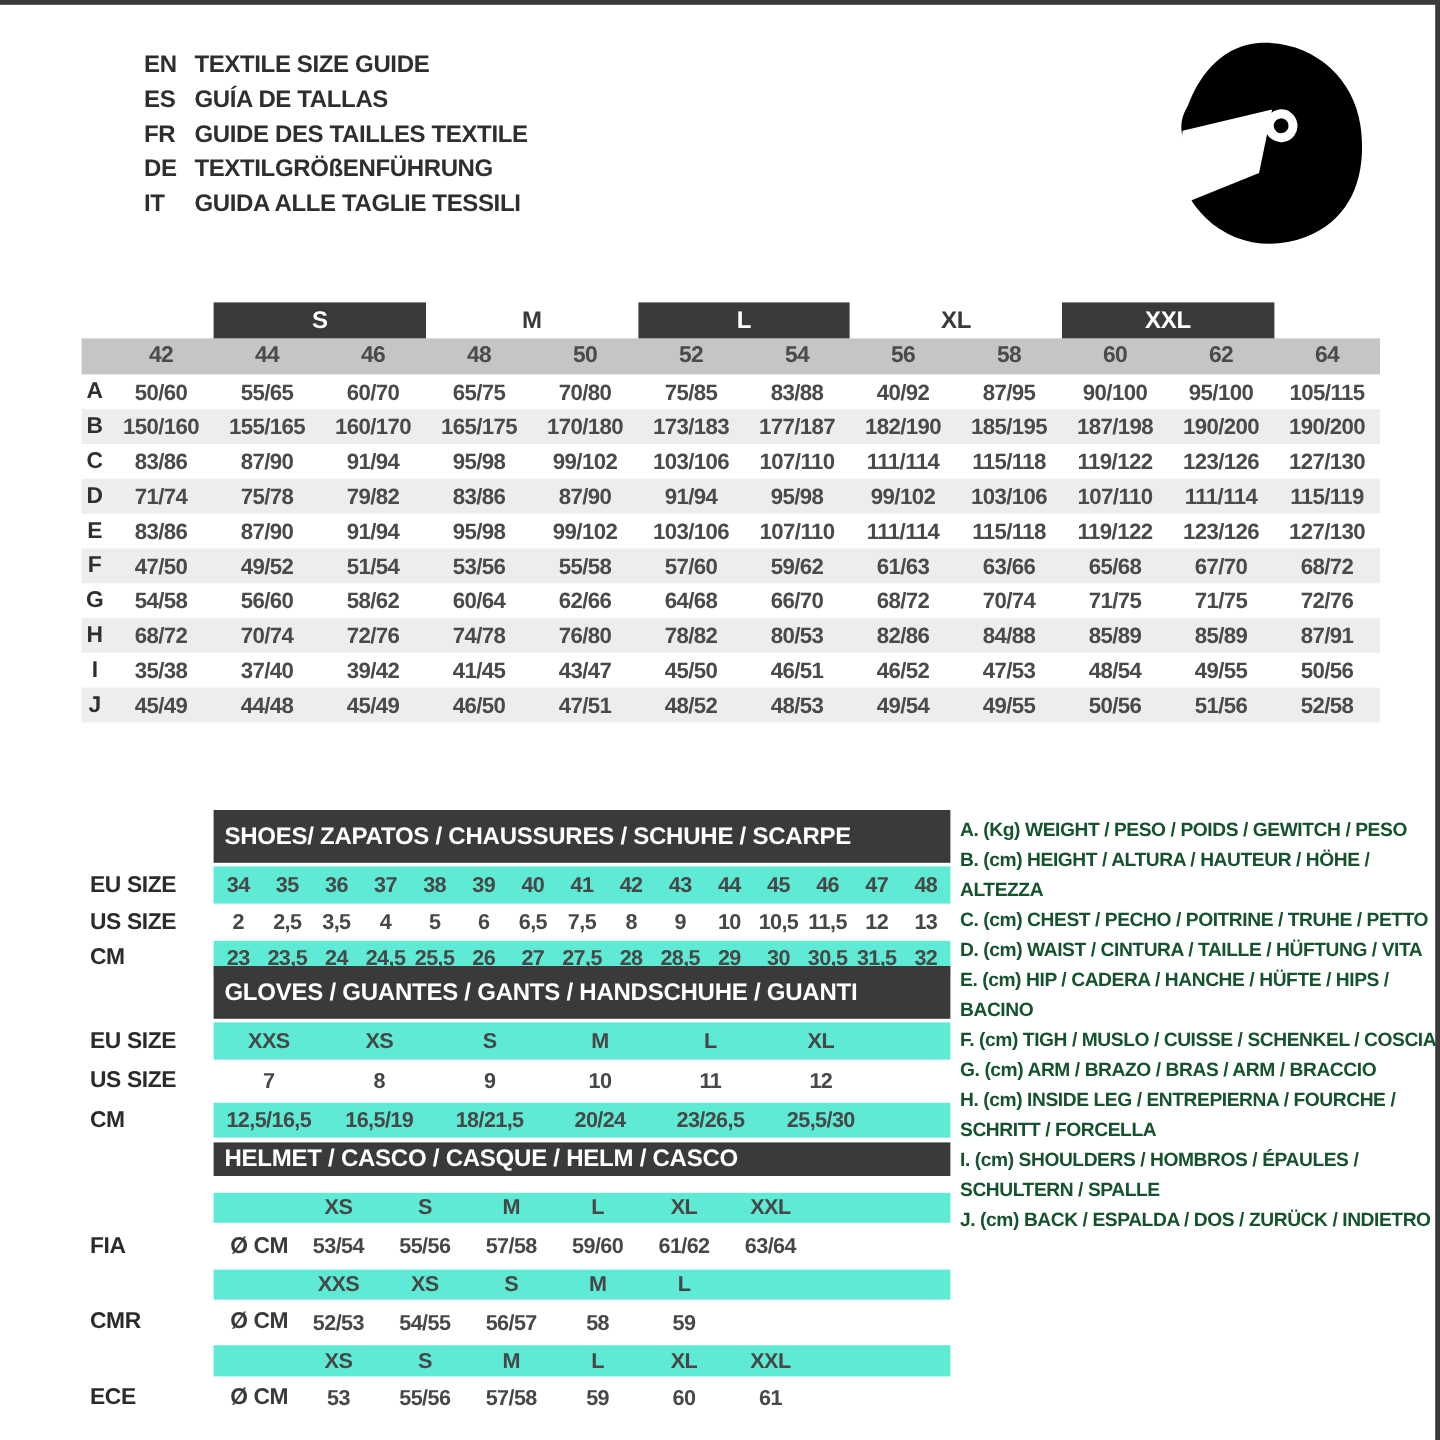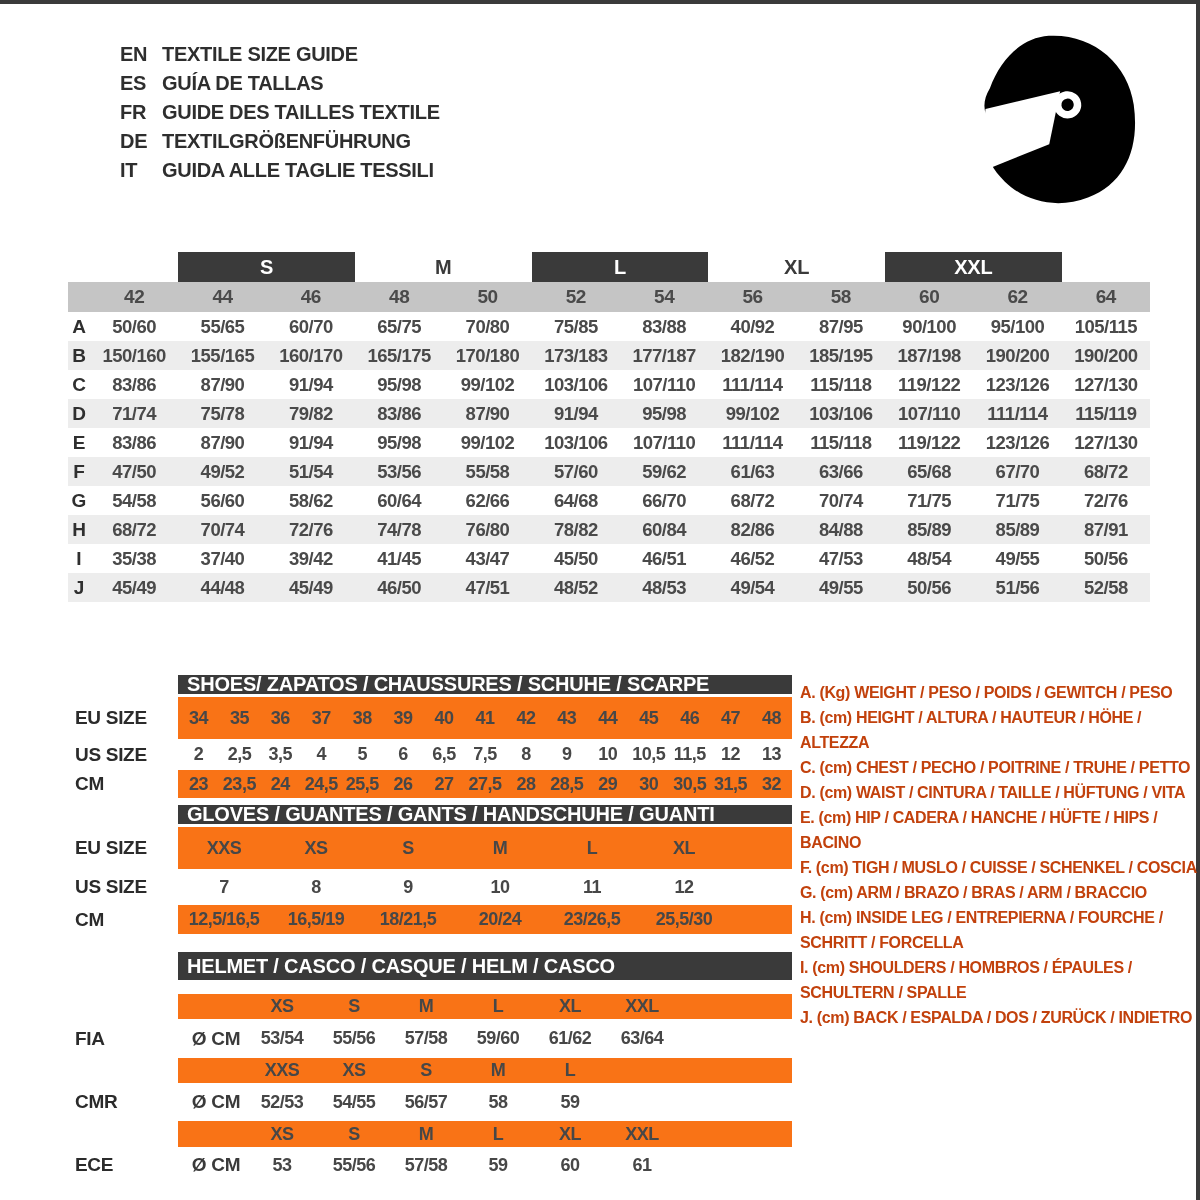--- a/index.html
+++ b/index.html
@@ -37,33 +37,33 @@
   .sub-table{position:absolute;left:68px;width:724px;}
   .shoes-pos{top:675px;}
   .gloves-pos{top:805px;}
   .helmet-pos{top:952px;}
   .sub-row{display:flex;align-items:stretch;}
   .sub-label{width:110px;display:flex;align-items:center;padding-left:7px;box-sizing:border-box;
              font-size:19px;color:#2b2b2b;letter-spacing:-0.3px;}
   .title-band{flex:1;background:#3a3a3a;color:#ffffff;display:flex;align-items:center;
               padding-left:9px;font-size:20px;letter-spacing:-0.2px;}
   .sub-band{flex:1;display:grid;align-items:center;}
-  .sub-band.shaded{background:#f97316;}
+  .sub-band.shaded{background:#5eead4;}
   .shoes-grid{grid-template-columns:repeat(15,1fr);}
   .gloves-grid{grid-template-columns:repeat(6,92px) 1fr;}
   .helmet-grid{grid-template-columns:68px repeat(6,72px) 1fr;}
   .sub-cell{font-size:18px;color:#474747;}
   .unit-cell{font-size:19px;color:#3a3a3a;text-align:center;padding-left:8px;letter-spacing:-0.3px;}
-  .h25{height:25px}.h26{height:26px}.h27{height:42px}.h28{height:28px}.h29{height:29px}
-  .h30{height:19px}.h31{height:31px}.h36{height:36px}.h38{height:38px}.h39{height:39px}
+  .h25{height:25px}.h26{height:26px}.h27{height:31px}.h28{height:28px}.h29{height:29px}
+  .h30{height:44px}.h31{height:31px}.h36{height:36px}.h38{height:38px}.h39{height:39px}
   .mb3{margin-bottom:3px}.mb4{margin-bottom:14px}
 
   
   .legend{position:absolute;left:800px;top:680px;width:400px;font-size:16px;line-height:25px;
-          color:#c2410c;letter-spacing:-0.35px;}
+          color:#14532d;letter-spacing:-0.35px;}
   .legend-item{margin:0;}
 </style>
 </head>
 <body>
 
 <div class="frame-top"></div>
 <div class="frame-right"></div>
 
 <div class="langs">
     <div class="lang-row">
@@ -228,21 +228,21 @@
       <div class="cell">72/76</div>
     </div>
     <div class="t-row data-row shaded">
       <div class="letter">H</div>
       <div class="cell">68/72</div>
       <div class="cell">70/74</div>
       <div class="cell">72/76</div>
       <div class="cell">74/78</div>
       <div class="cell">76/80</div>
       <div class="cell">78/82</div>
-      <div class="cell">60/84</div>
+      <div class="cell">80/53</div>
       <div class="cell">82/86</div>
       <div class="cell">84/88</div>
       <div class="cell">85/89</div>
       <div class="cell">85/89</div>
       <div class="cell">87/91</div>
     </div>
     <div class="t-row data-row">
       <div class="letter">I</div>
       <div class="cell">35/38</div>
       <div class="cell">37/40</div>

